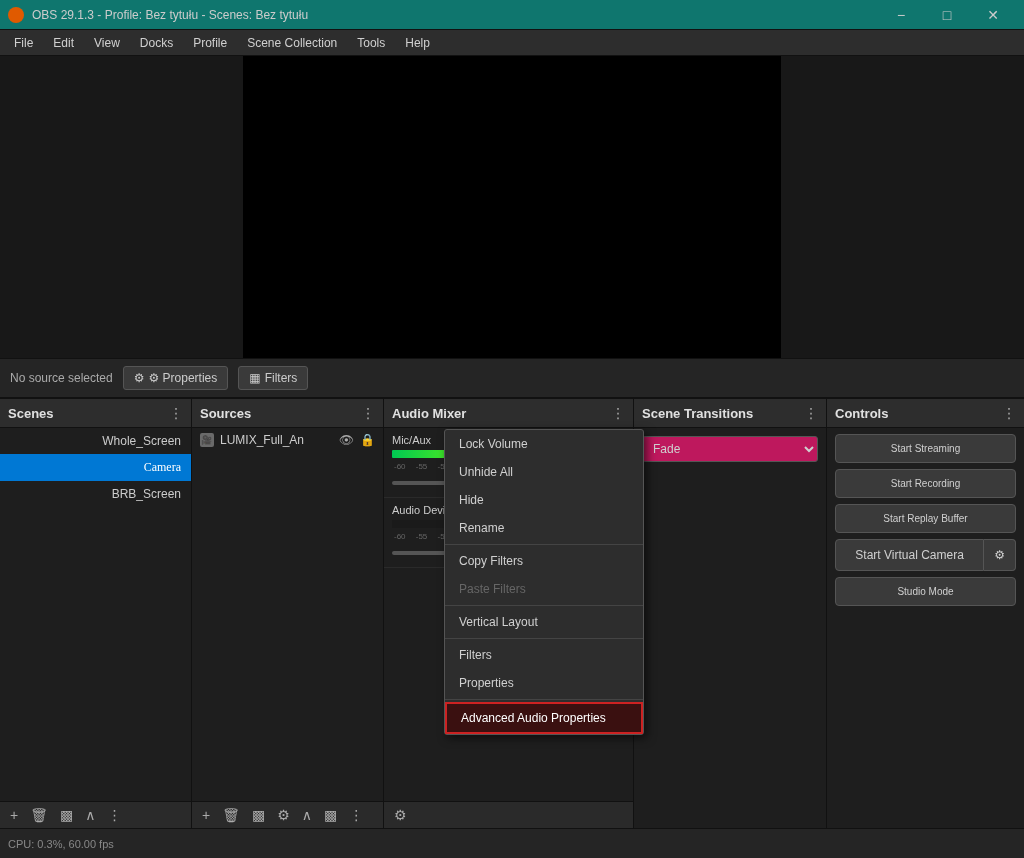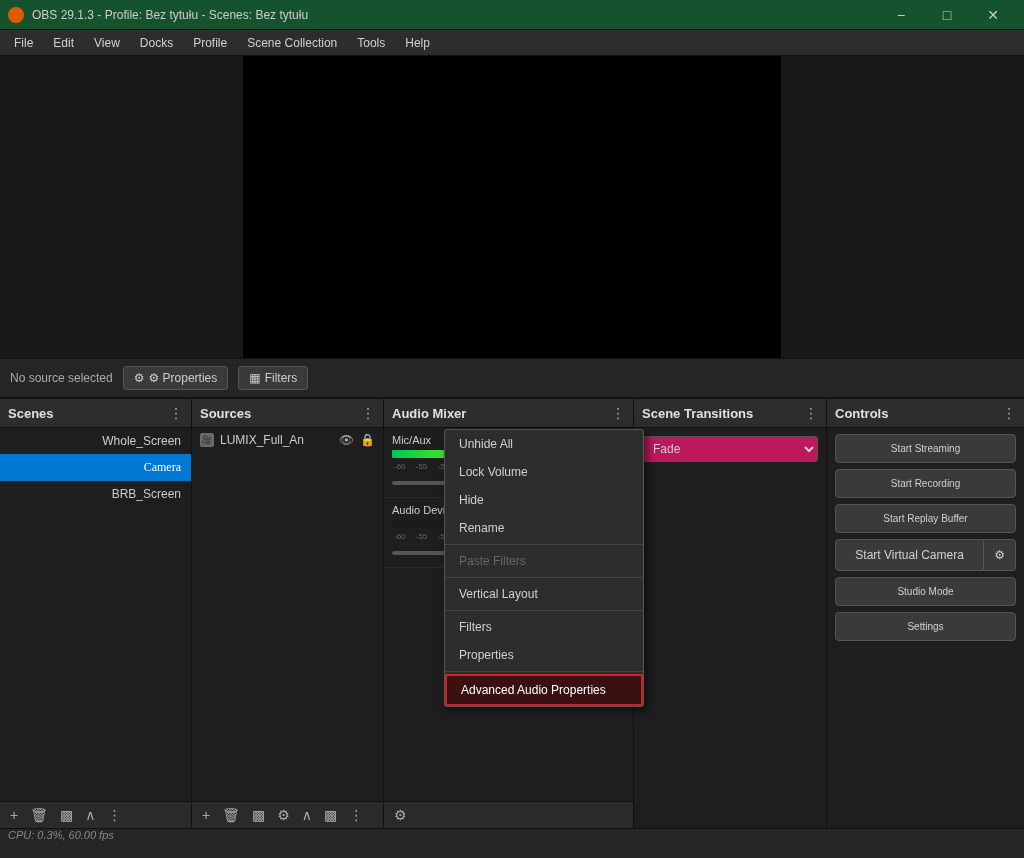--- a/index.html
+++ b/index.html
@@ -10,21 +10,21 @@
       color: #d0d0d0;
       font-family: 'Segoe UI', sans-serif;
       font-size: 12px;
       overflow: hidden;
       user-select: none;
     }
 
     
     #titlebar {
       height: 30px;
-      background: #14532d;
+      background: #0f766e;
       display: flex;
       align-items: center;
       padding: 0 8px;
       border-bottom: 1px solid #111;
     }
     #titlebar .app-icon {
       width: 16px; height: 16px;
       background: #e05a00;
       border-radius: 50%;
       margin-right: 8px;
@@ -252,23 +252,23 @@
       cursor: pointer;
       font-size: 12px;
     }
 
     
     #bottom-bar {
       height: 30px;
       background: #252525;
       border-top: 1px solid #111;
       display: flex;
+      align-items: center;
       padding: 0 8px;
       justify-content: space-between;
-      font-style: italic;
     }
     .bottom-stats { font-size: 11px; color: #888; }
 
     
     .panel-toolbar {
       background: #2a2a2a;
       border-top: 1px solid #111;
       display: flex;
       align-items: center;
       padding: 3px 6px;
@@ -442,25 +442,26 @@
           </div>
           <button class="mute-btn" style="color:#e05050;">🔇</button>
         </div>
       </div>
     </div>
     <div class="panel-toolbar">
       <button class="tb-btn">⚙</button>
     </div>
 
     <div id="ctx-menu">
+      <div class="ctx-item">Lock Volume</div>
       <div class="ctx-item">Unhide All</div>
-      <div class="ctx-item">Lock Volume</div>
       <div class="ctx-item">Hide</div>
       <div class="ctx-item">Rename</div>
       <div class="ctx-divider"></div>
+      <div class="ctx-item">Copy Filters</div>
       <div class="ctx-item disabled">Paste Filters</div>
       <div class="ctx-divider"></div>
       <div class="ctx-item">Vertical Layout</div>
       <div class="ctx-divider"></div>
       <div class="ctx-item">Filters</div>
       <div class="ctx-item">Properties</div>
       <div class="ctx-divider"></div>
       <div class="ctx-item advanced">Advanced Audio Properties</div>
     </div>
   </div>
@@ -492,21 +493,20 @@
     </div>
     <div class="panel-content">
       <button class="control-btn">Start Streaming</button>
       <button class="control-btn">Start Recording</button>
       <button class="control-btn">Start Replay Buffer</button>
       <div class="virtual-cam-row">
         <button class="virtual-cam-btn">Start Virtual Camera</button>
         <button class="virtual-cam-gear">⚙</button>
       </div>
       <button class="control-btn">Studio Mode</button>
-      <button class="control-btn">Settings</button>
     </div>
   </div>
 
 </div>
 
 <div id="bottom-bar">
   <span class="bottom-stats">CPU: 0.3%, 60.00 fps</span>
 </div>
 
 </body></html>

